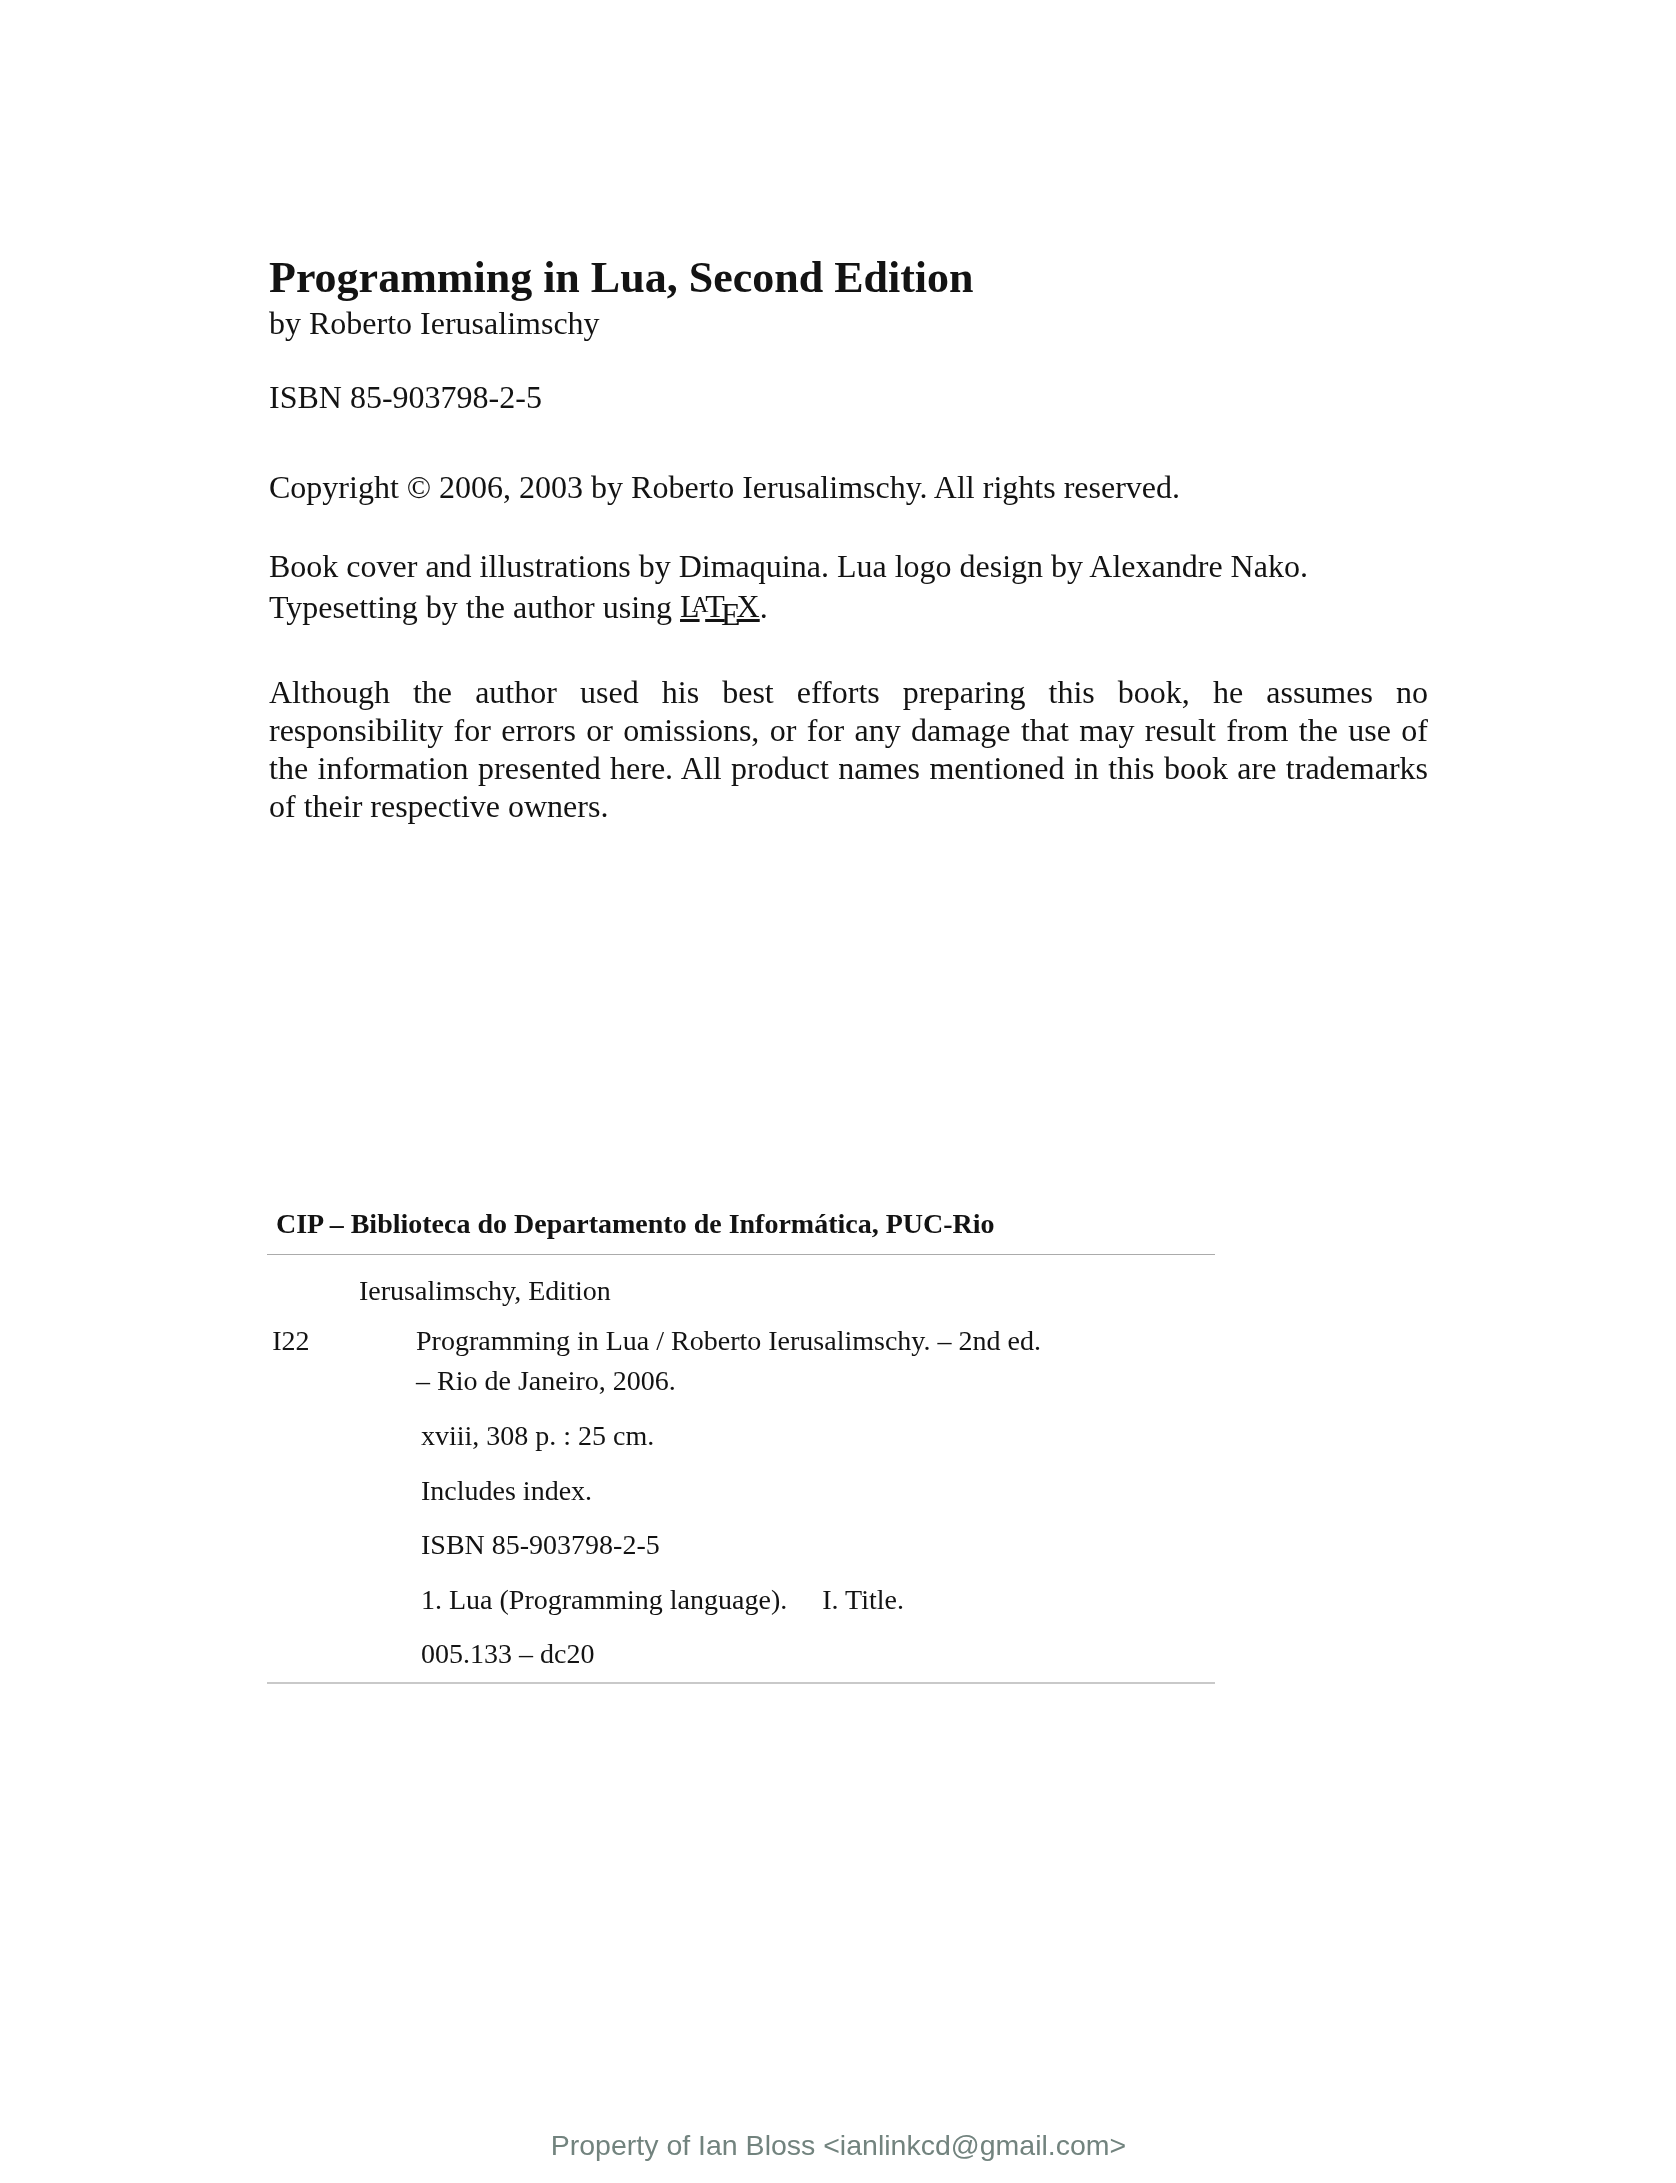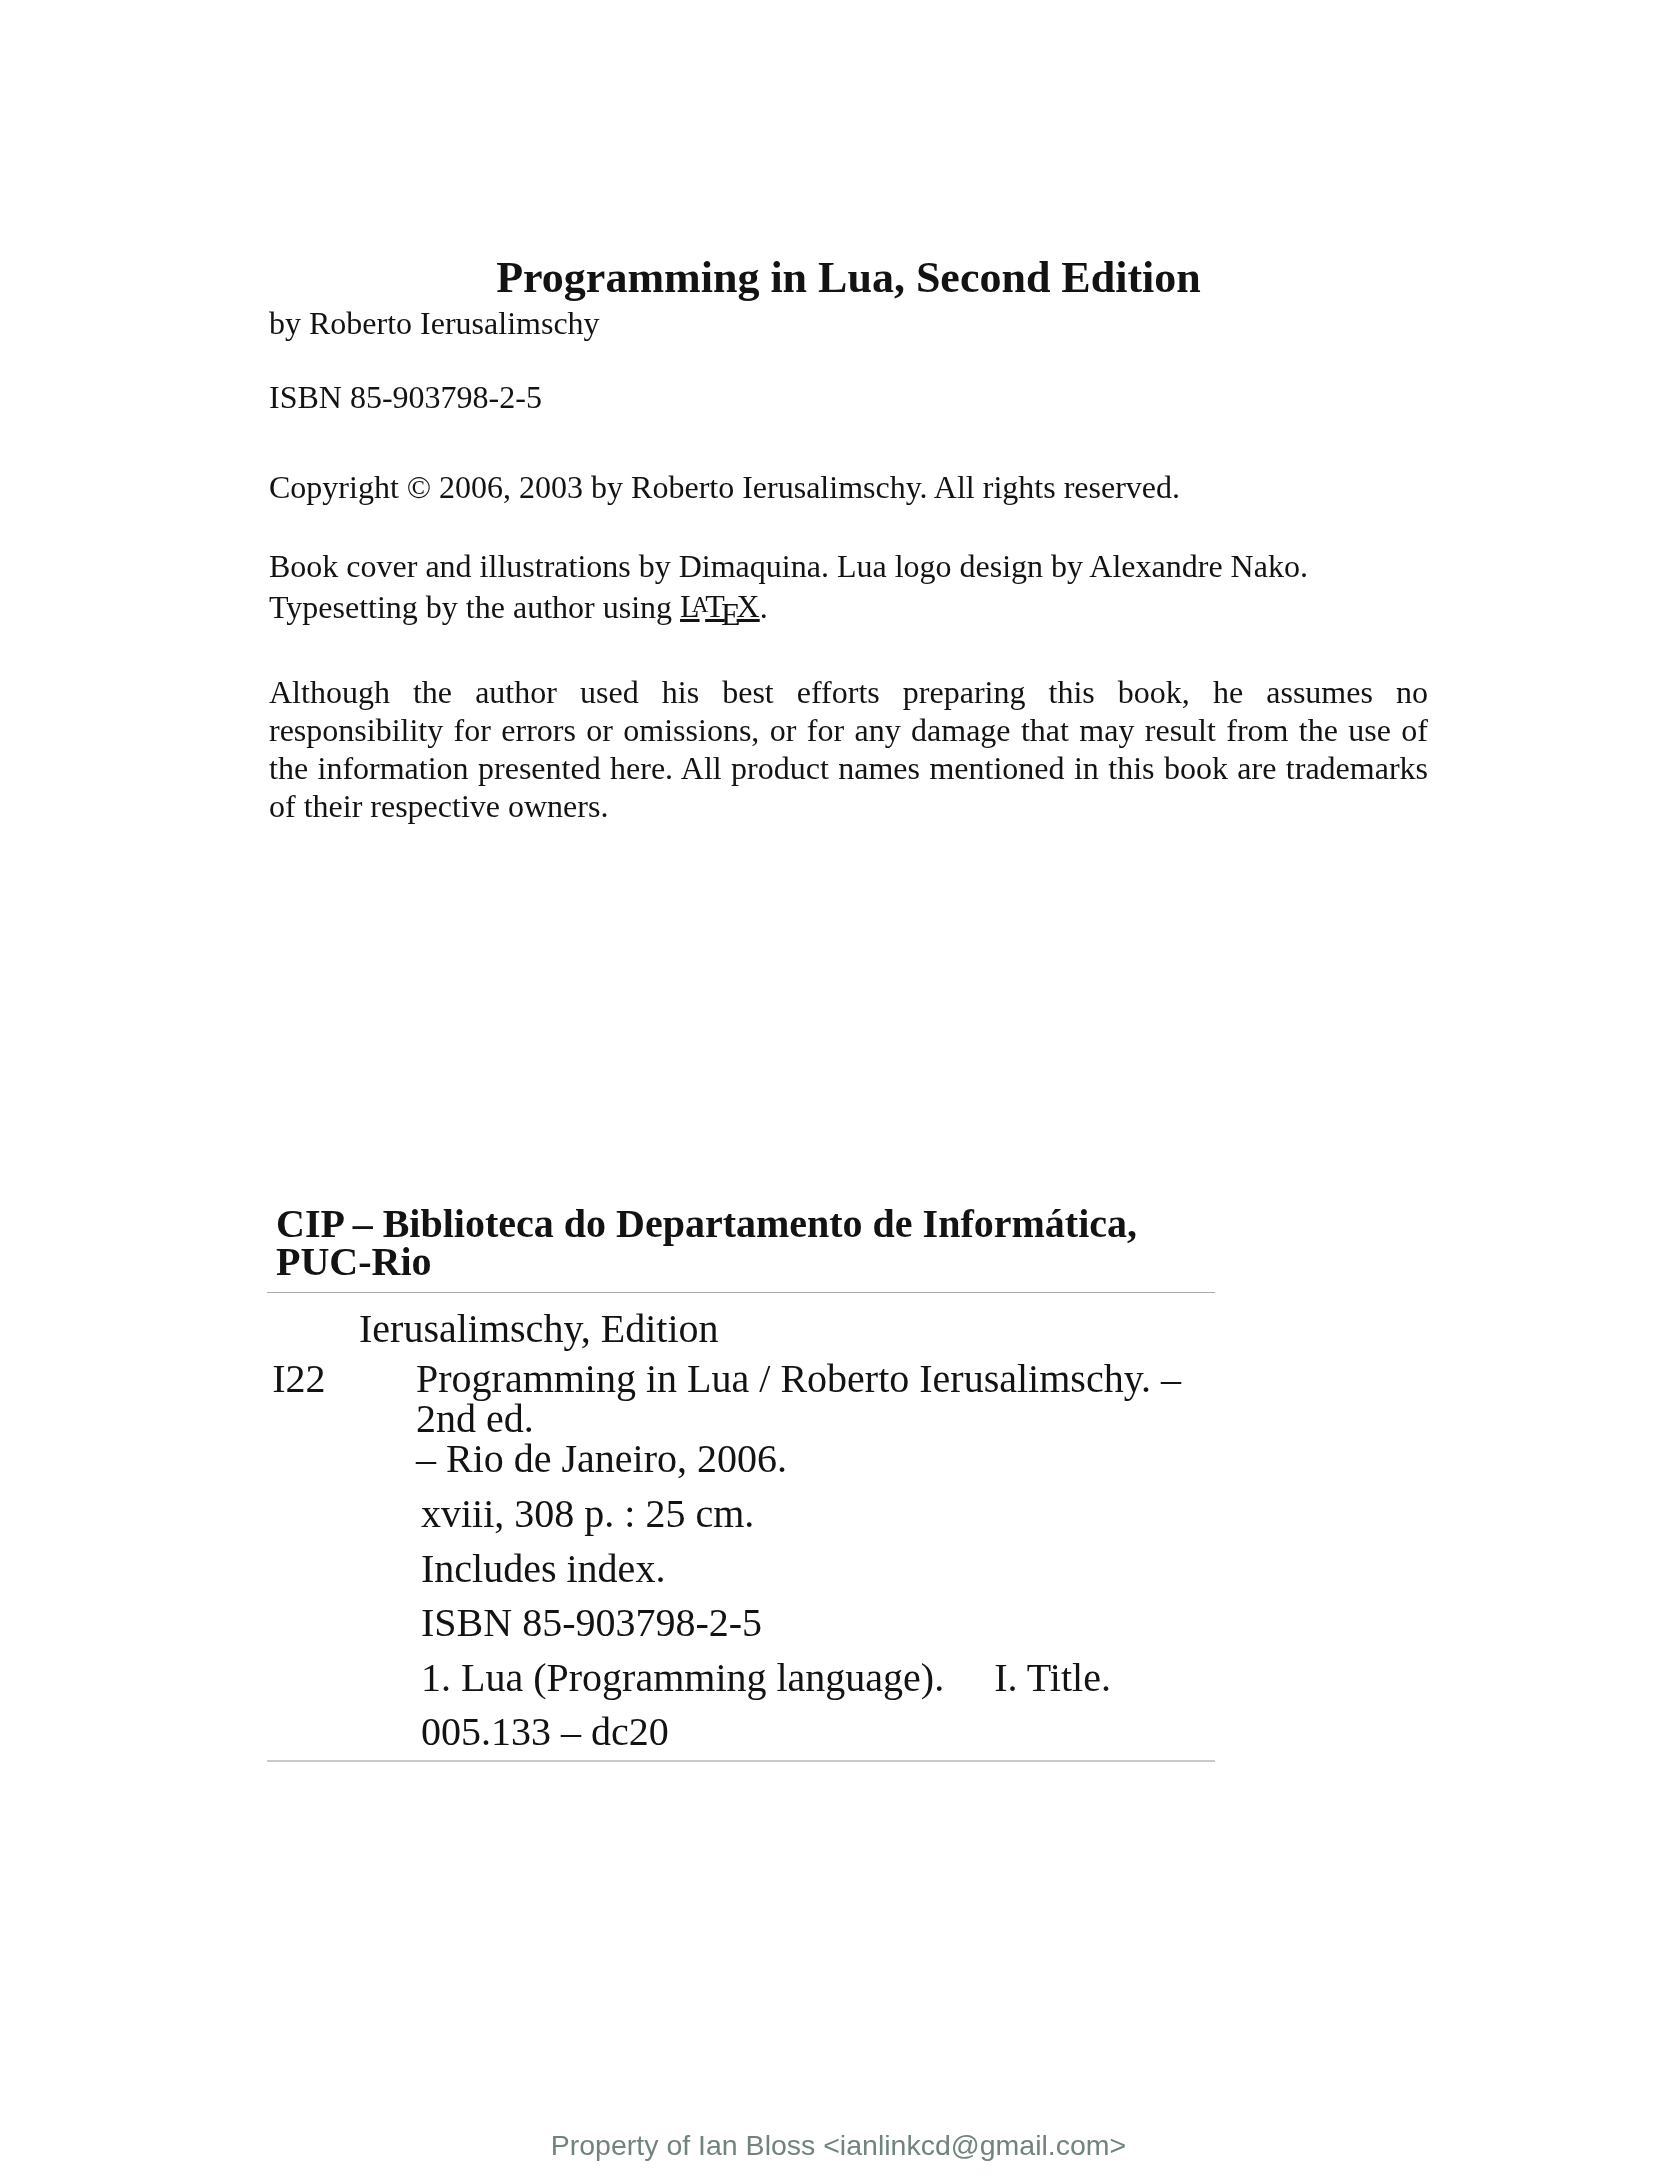--- a/index.html
+++ b/index.html
@@ -20,21 +20,20 @@
     top: 0;
     width: 1159px;
     font-size: 32px;
     line-height: 38px;
   }
   .book-title {
     margin-top: 254px;
     font-size: 44px;
     line-height: 48px;
     font-weight: bold;
-    text-align: center;
   }
   .byline { margin-top: 1.5px; }
   .isbn-line { margin-top: 36px; }
   .copyright-line { margin-top: 52px; }
   .contact-line { margin-top: 38px; }
   .mono {
     font-family: "DejaVu Sans Mono", "Liberation Mono", monospace;
     font-size: 28.5px;
   }
   .credits { margin-top: 41px; }
@@ -56,21 +55,21 @@
     vertical-align: -0.22em;
     margin-left: -0.12em;
     margin-right: -0.12em;
   }
   
   .cip {
     position: absolute;
     left: 267px;
     top: 1205px;
     width: 948px;
-    font-size: 40px;
+    font-size: 28px;
     line-height: 38px;
   }
   .cip-header {
     font-weight: bold;
     padding-left: 9px;
   }
   .cip-rule {
     height: 1.5px;
     background: #ababab;
     margin-top: 10.5px;

